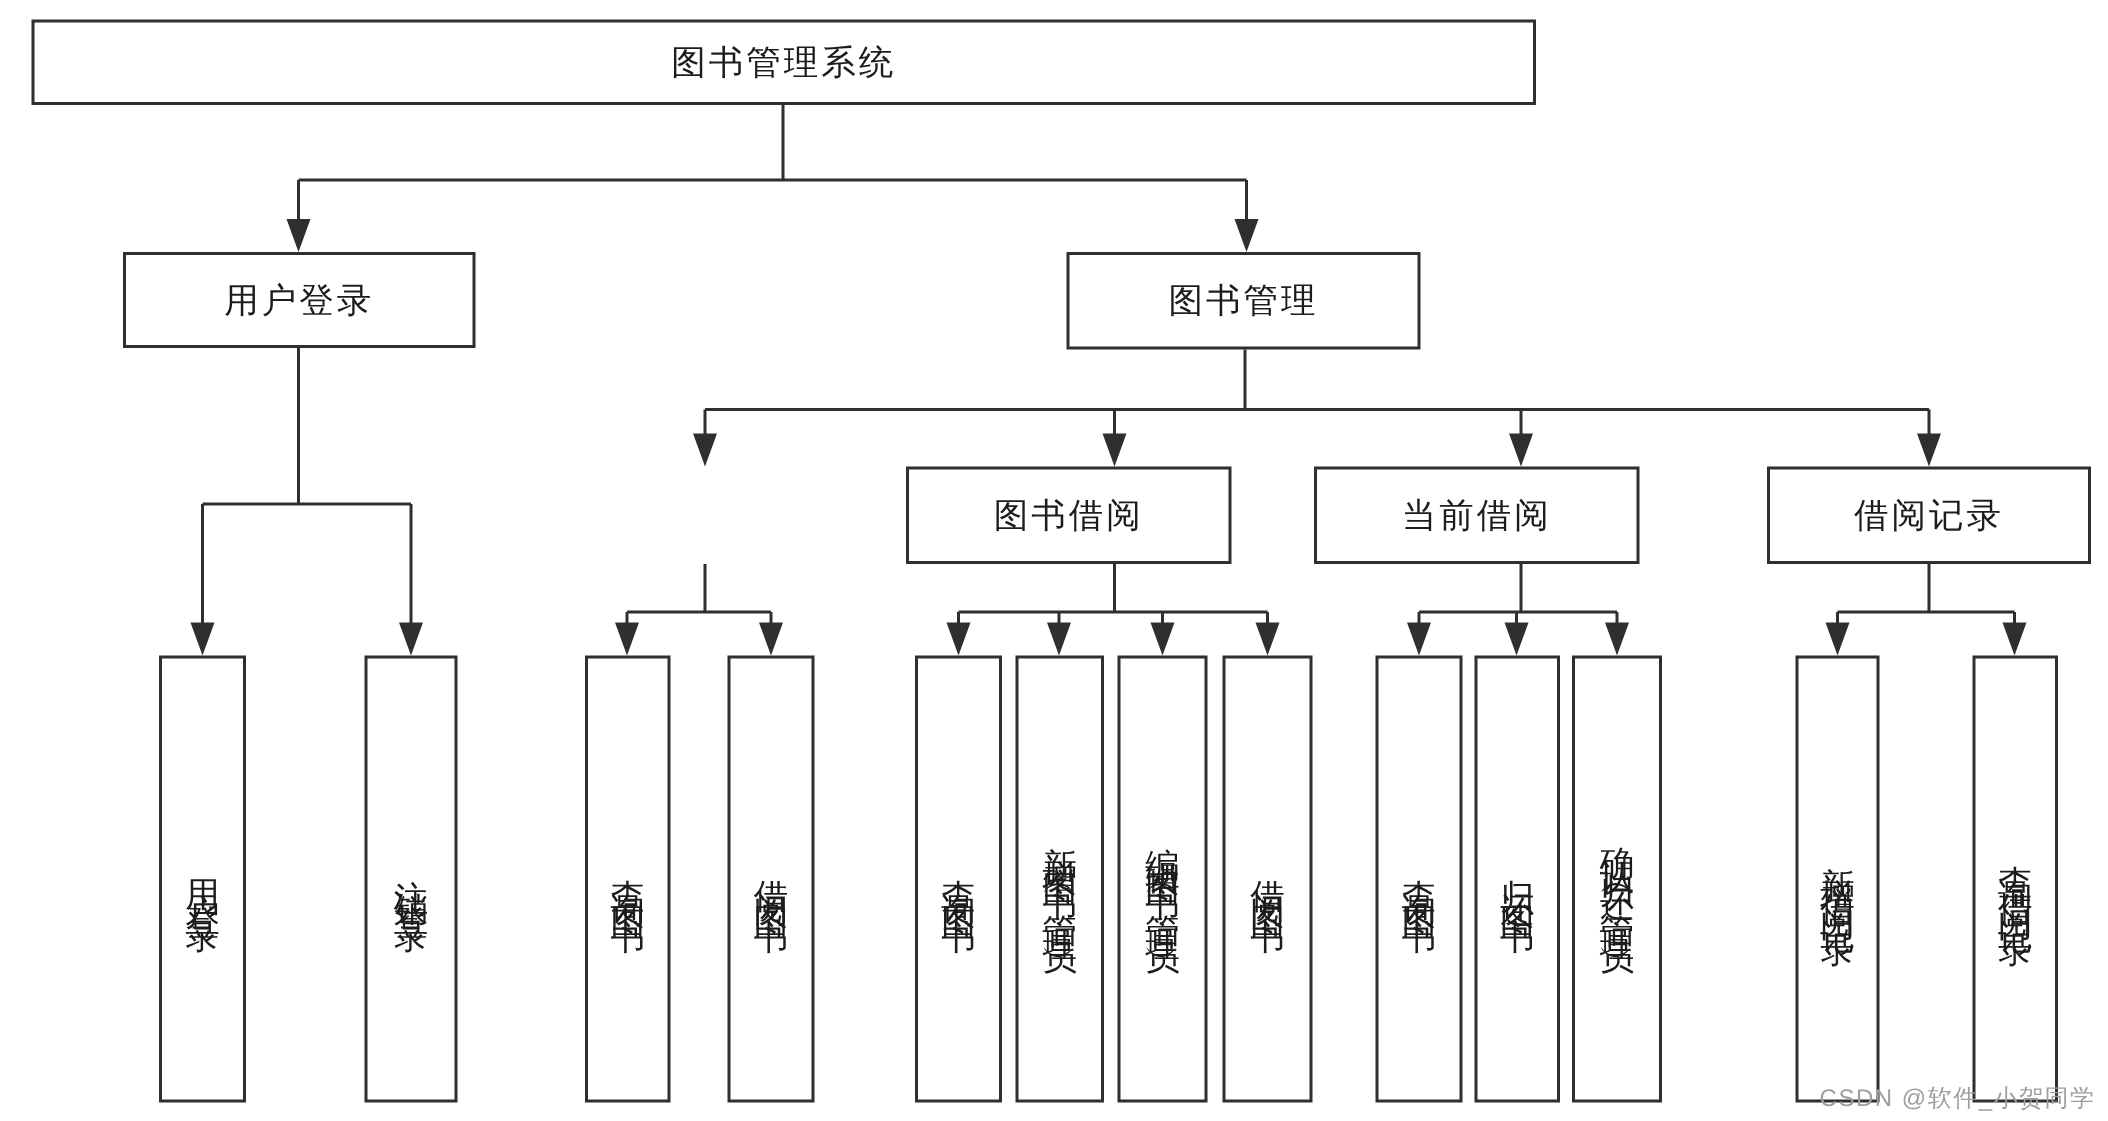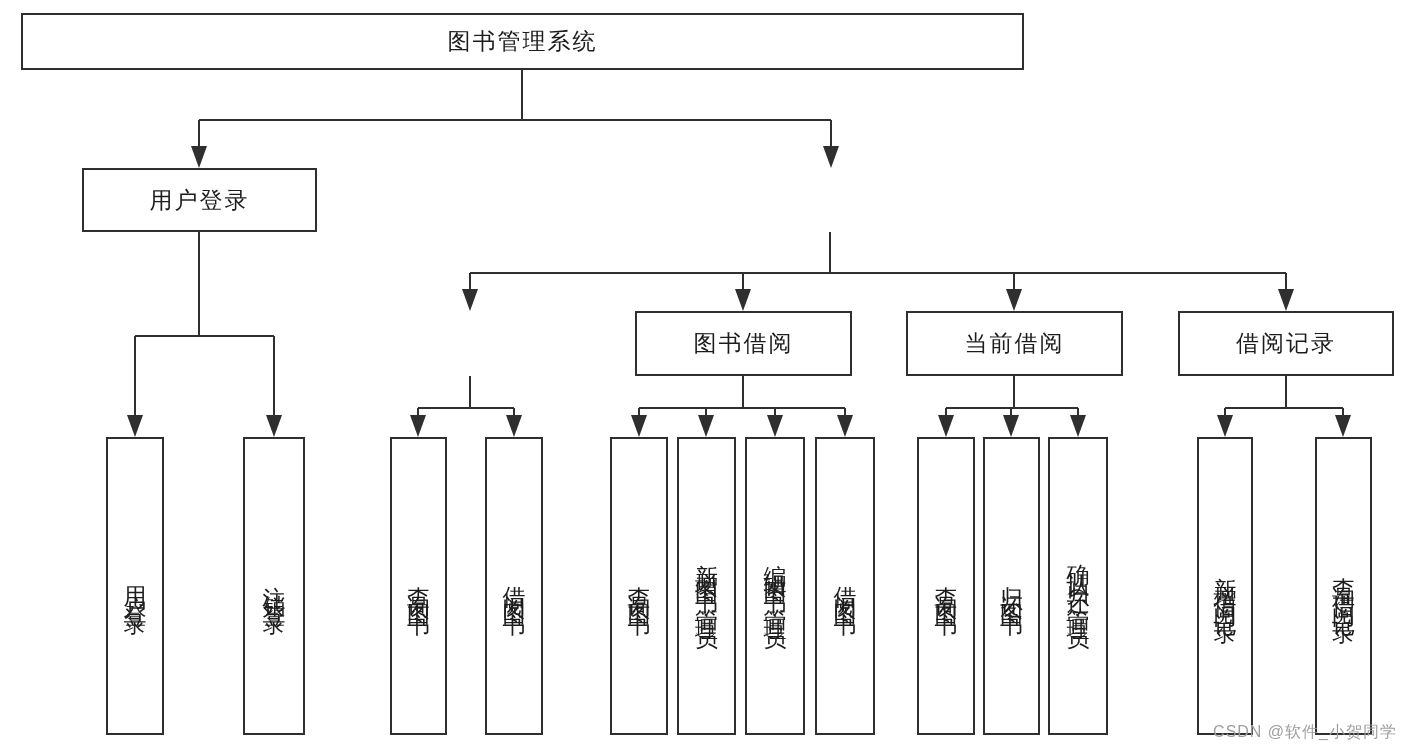--- a/index.html
+++ b/index.html
@@ -62,25 +62,28 @@
     </g>
   </svg>
 
   <div class="node h" style="left:21px;top:13px;width:1003px;height:57px">
     <span>图书管理系统</span>
   </div>
 
   <div class="node h" style="left:82px;top:168px;width:235px;height:64px">
     <span>用户登录</span>
   </div>
+  <div class="node h" style="left:711px;top:168px;width:236px;height:65px">
+    <span>图书管理</span>
+  </div>
 
-  <div class="node h" style="left:635px;top:311px;width:217px;height:65px">
+  <div class="node h" style="left:604px;top:311px;width:217px;height:65px">
     <span>图书借阅</span>
   </div>
-  <div class="node h" style="left:906px;top:311px;width:217px;height:65px">
+  <div class="node h" style="left:876px;top:311px;width:217px;height:65px">
     <span>当前借阅</span>
   </div>
   <div class="node h" style="left:1178px;top:311px;width:216px;height:65px">
     <span>借阅记录</span>
   </div>
 
   <div class="node leaf" style="left:106px;top:437px;width:58px;height:298px">
     <span>用户登录</span>
   </div>
   <div class="node leaf" style="left:243px;top:437px;width:62px;height:298px">

